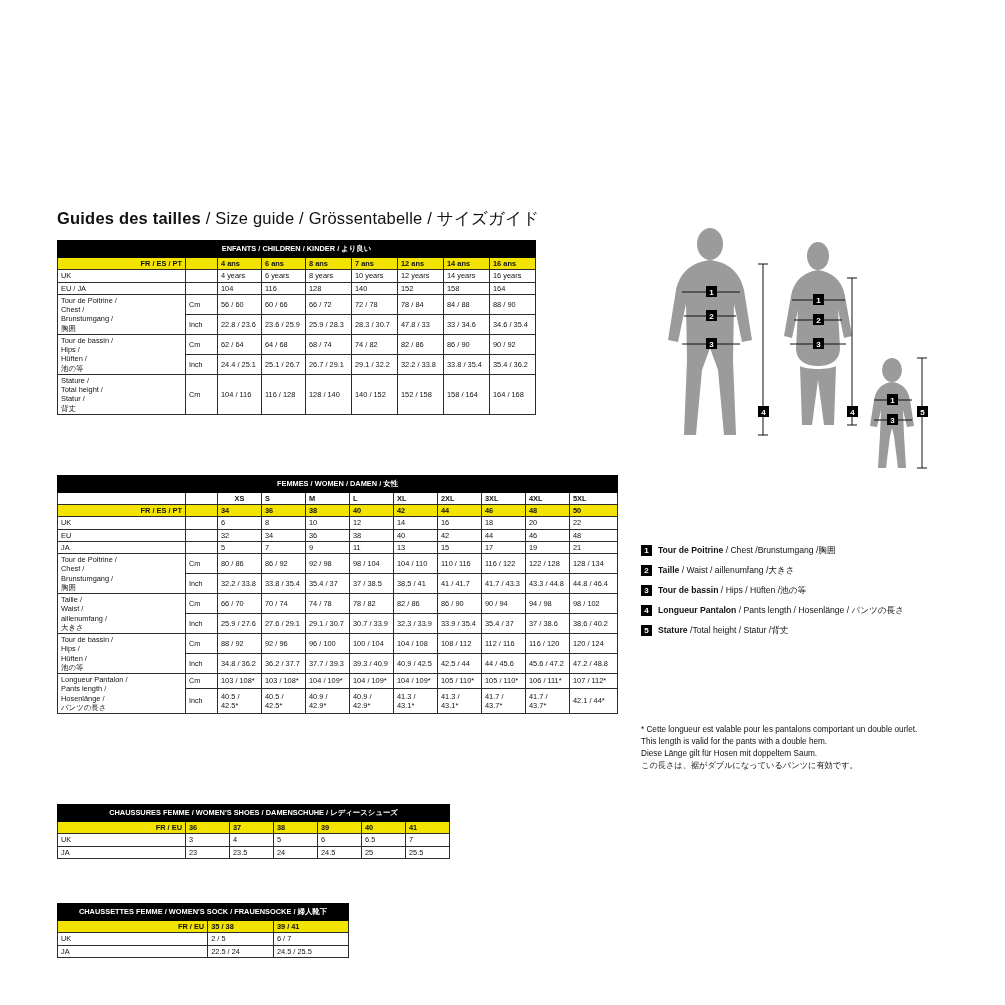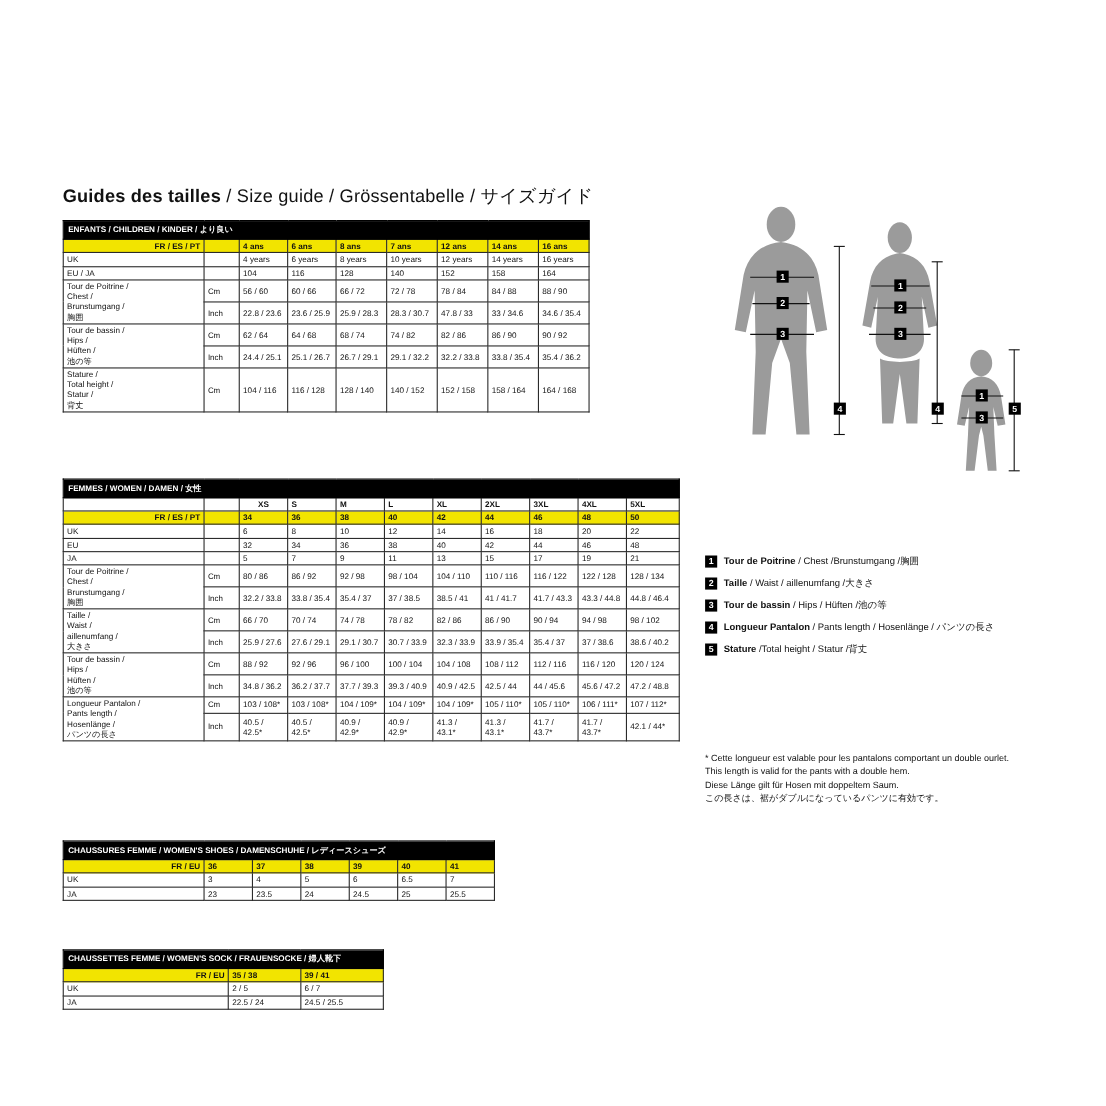--- a/index.html
+++ b/index.html
@@ -1,26 +1,26 @@
 <!DOCTYPE html>
 <html><head>
 <meta charset="utf-8">
 <style>
   html,body{margin:0;padding:0;background:#ffffff;}
   body{width:1005px;height:1005px;font-family:"Liberation Sans",sans-serif;color:#111;overflow:hidden;}
-  #page{position:relative;width:1005px;height:793px;}
+  #page{position:relative;width:1005px;height:793px;margin-top:40px;}
 
   .title{position:absolute;left:57px;top:168px;font-size:16.5px;letter-spacing:.2px;}
   .title b{font-weight:bold;}
   .title span.light{font-weight:normal;}
 
   table{border-collapse:collapse;table-layout:fixed;}
   .tbl{position:absolute;font-size:7.4px;}
   .tbl td,.tbl th{border:1px solid #2b2b2b;padding:1px 3px;vertical-align:middle;font-weight:normal;text-align:left;}
-  .hdr td{background:#000;color:#fff;font-size:7.4px;padding:3px 4px;border:1px solid #000;}
+  .hdr td{background:#000;color:#fff;font-size:7.4px;padding:3px 4px;border:1px solid #000;text-align:center;}
   .hdr td b{font-weight:bold;}
   .yellow td{background:#f2e400;font-weight:bold;}
   .yellow td.lbl{font-weight:bold;text-align:right;}
   .ctr{text-align:center;}
   .lbl{text-align:left;}
   .grp{line-height:1.25;}
   .unit{text-align:left;font-size:7.2px;}
 
   
   .figures{position:absolute;left:640px;top:180px;width:330px;height:340px;}

